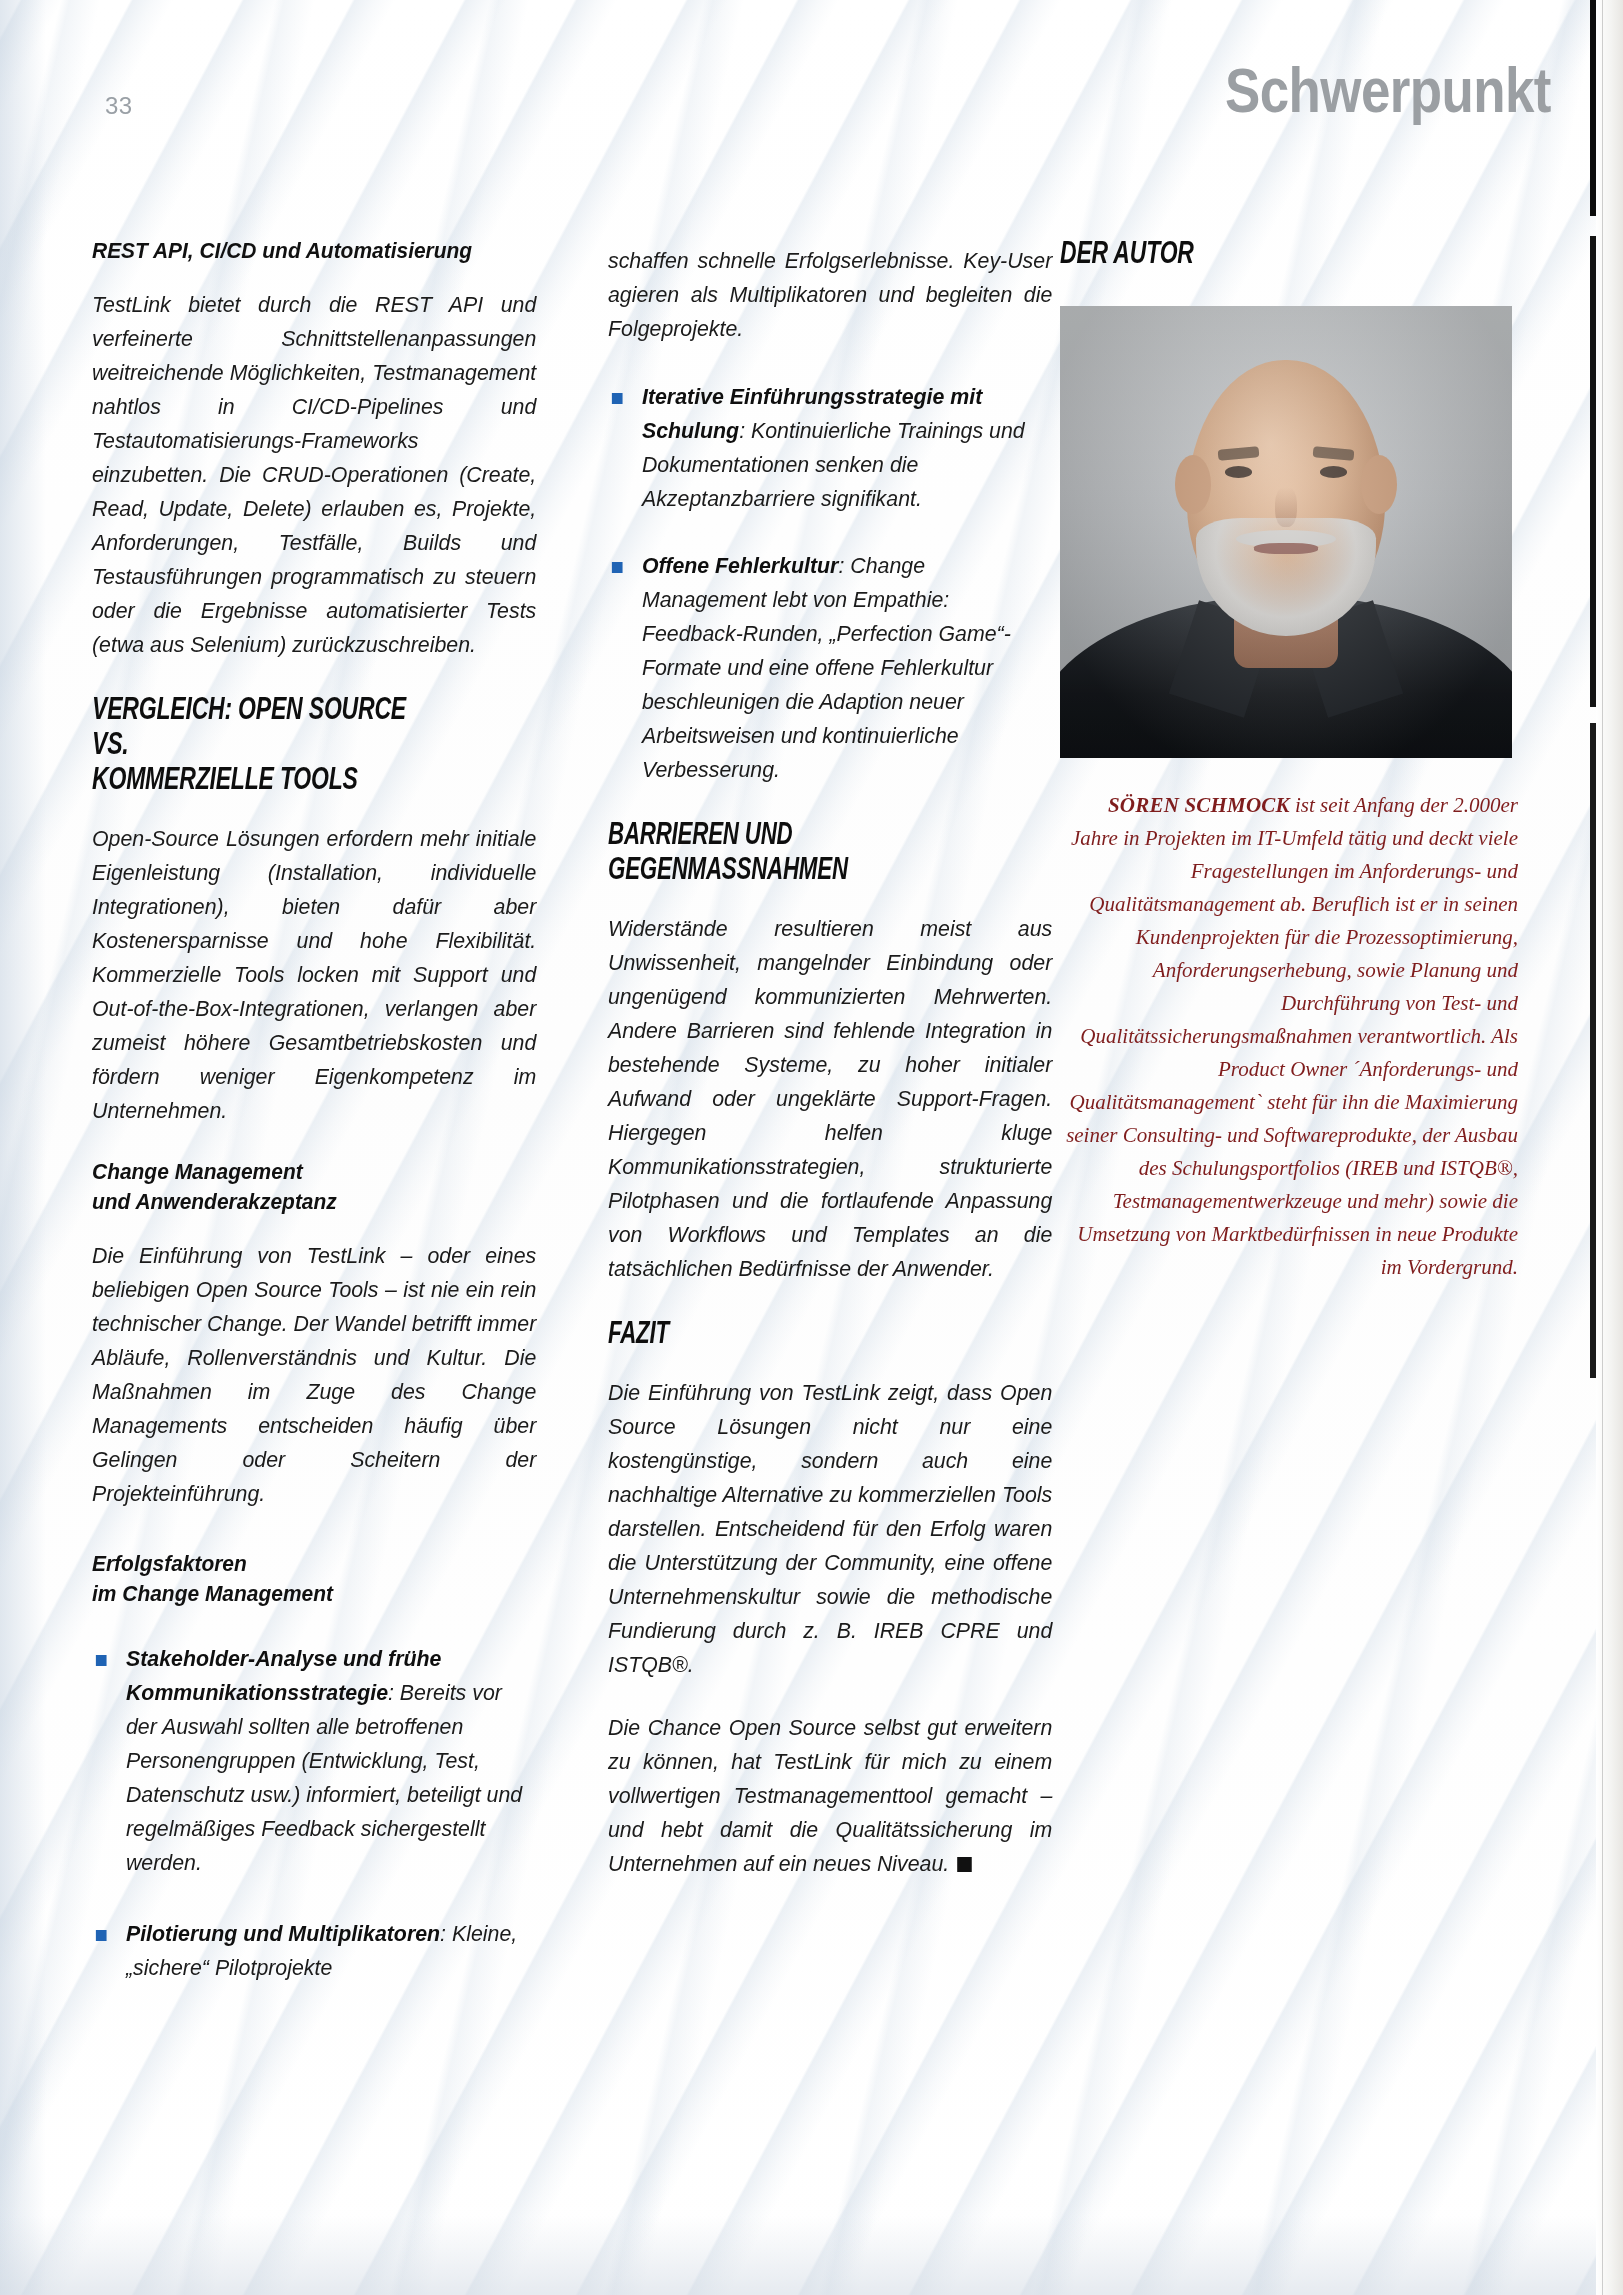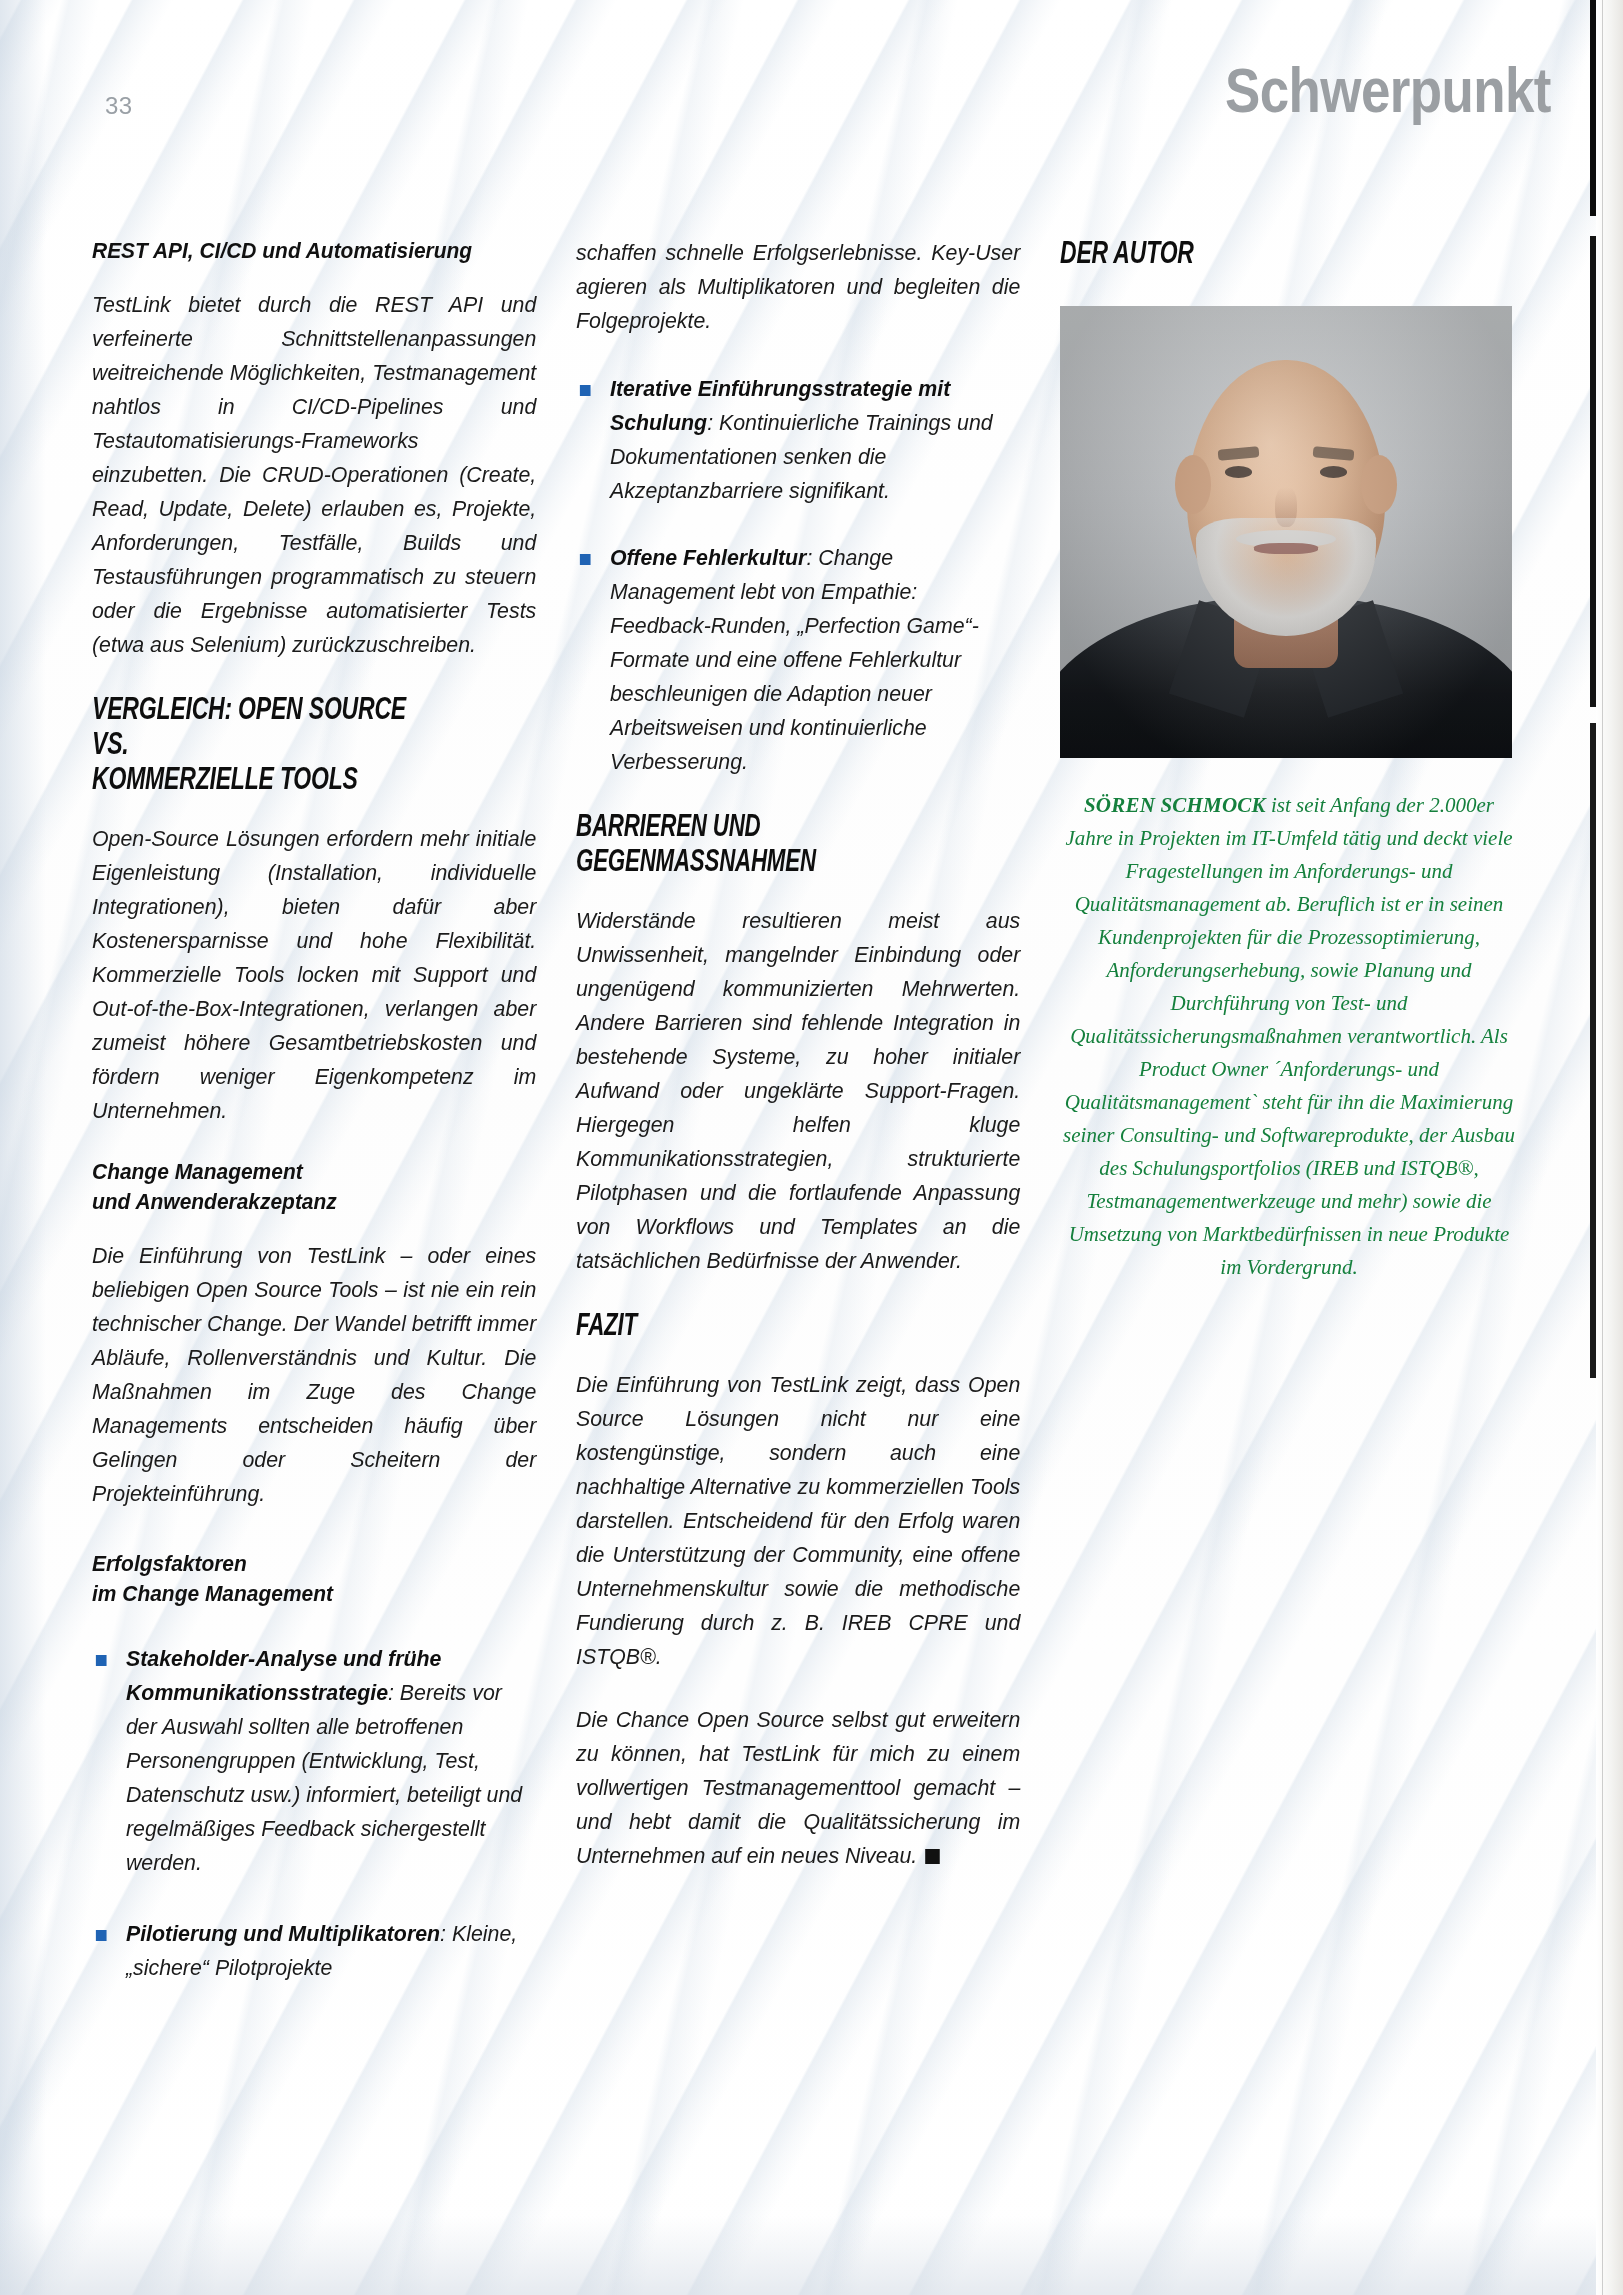--- a/index.html
+++ b/index.html
@@ -79,21 +79,21 @@
     transform: scaleX(.84); transform-origin:100% 50%;
     letter-spacing:-0.7px; z-index:5;
   }
 
   
   .cols{
     position:absolute; left:0; top:0; width:1450px; height:2295px; z-index:2;font-style:italic;
   }
   .col{ position:absolute; top:236px; }
   .col1{ left:92px;  width:458px; }
-  .col2{ left:576px;  width:458px; }
+  .col2{ left:608px;  width:458px;margin-top:8px; }
   .col3{ left:1060px; width:458px; }
 
   
   .body-text{
     font-size:22px;
     line-height:34px;
     color:#1b1b1b;
     text-align:justify;
     margin:0 0 29px 0;
     transform:scaleX(.97);
@@ -154,21 +154,21 @@
   }
   .author-photo{
     width:452px; height:452px;
     position:relative; overflow:hidden;
     background:#b9bcbe;
     margin-bottom:31px;
   }
   .author-bio{
     font-family:"Liberation Serif", serif;
     font-size:21px; line-height:33px;
-    color:#15803d; text-align:center;
+    color:#7f1d1d; text-align:right;
   }
   .author-bio .name{ font-weight:700; letter-spacing:0.2px; }
 
   
   .ph-bg{position:absolute;inset:0;background:
       linear-gradient(180deg,#c8cbcd 0%,#bfc2c5 40%,#a9adb0 100%);}
   .ph-vign{position:absolute;inset:0;
       background:radial-gradient(ellipse at 50% 42%, rgba(255,255,255,.22), rgba(0,0,0,.16) 78%);}
   .ph-shoulders{
       position:absolute;left:-6%;bottom:-4%;width:112%;height:40%;

